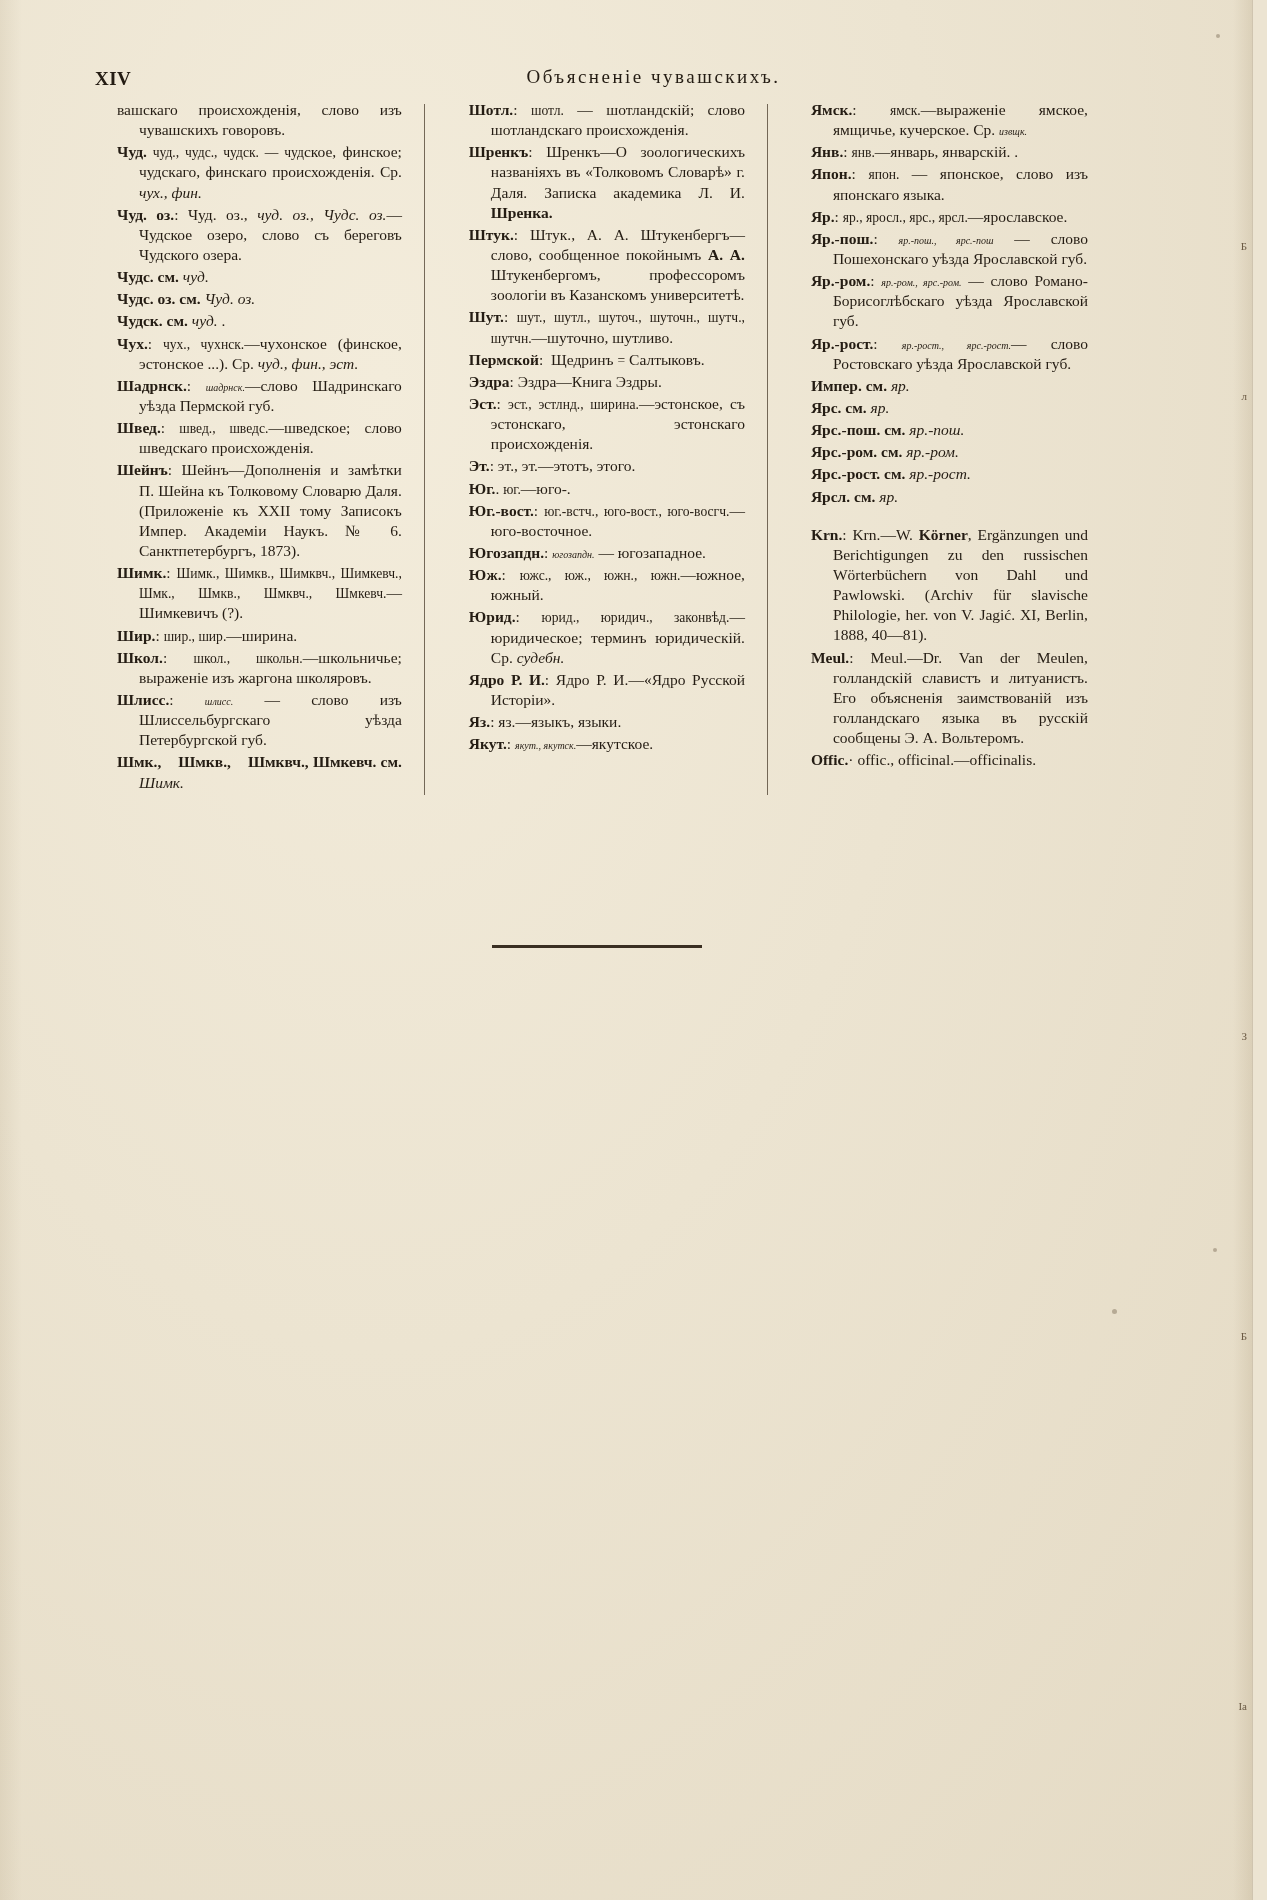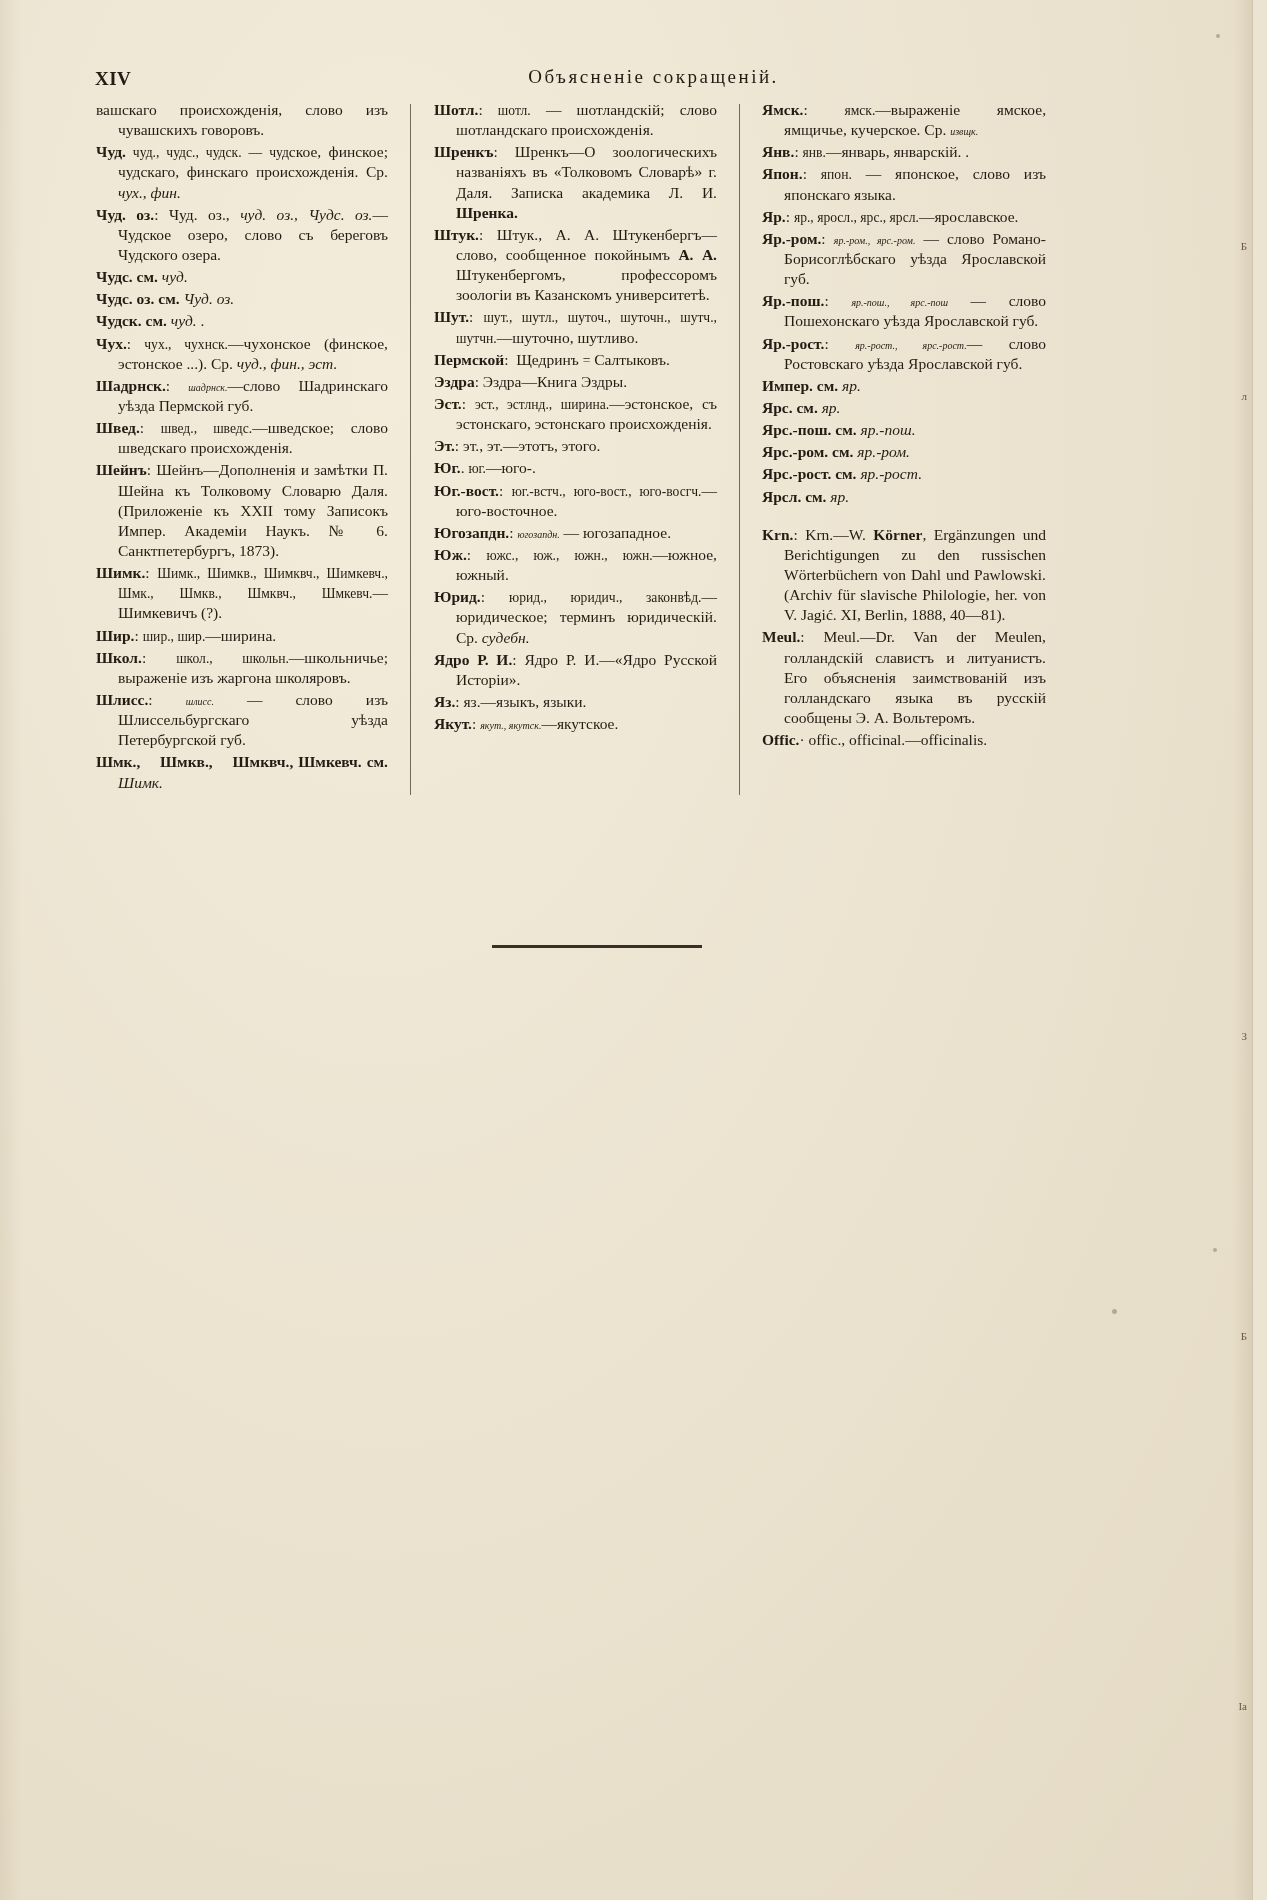--- a/index.html
+++ b/index.html
@@ -47,20 +47,21 @@
   }
   .cols{
     position:absolute;left:96px;top:100px;width:1000px;
     display:flex;
     align-items:flex-start;
   }
   .col{
     width:287px;
     padding:0 8px;
     box-sizing:border-box;
+    margin-left:21px;
   }
   .col.c1{width:300px;padding-left:0;}
   .col.c2{width:300px;border-left:1px solid rgba(80,60,40,.0);}
   .col.c3{width:300px;}
   .rule{
     width:1px;background:#4a3c2c;
     margin:4px 14px 0 14px;
     align-self:stretch;
     opacity:.75;
   }
@@ -94,21 +95,21 @@
 <body>
 
 <div class="paper"></div>
 <div class="edge-left"></div>
 <div class="edge-right"></div>
 <div class="scan-strip"></div>
 
 <div class="content">
 
   <div class="folio">XIV</div>
-  <div class="running-head">Объясненіе сокращеній.</div>
+  <div class="running-head">Объясненіе чувашскихъ.</div>
 
   <div class="cols">
     <div class="col c1" id="col1">
         <div class="entry">вашскаго происхожденія, слово изъ чувашскихъ говоровъ.</div>
         <div class="entry"><span class="hw">Чуд.</span><span class="smr"> чуд., чудс., чудск. — чуд</span>ское, финское; чудскаго, финскаго происхожденія. Ср. <span class="it">чух., фин.</span></div>
         <div class="entry"><span class="hw">Чуд. оз.</span>: Чуд. оз., <span class="it">чуд. оз., Чудс. оз.</span>—Чудское озеро, слово съ береговъ Чудского озера.</div>
         <div class="entry"><span class="hw">Чудс. см.</span> <span class="it">чуд.</span></div>
         <div class="entry"><span class="hw">Чудс. оз. см.</span> <span class="it">Чуд. оз.</span></div>
         <div class="entry"><span class="hw">Чудск. см.</span> <span class="it">чуд.</span>  .</div>
         <div class="entry"><span class="hw">Чух.</span>: <span class="smr">чух., чухнск.</span>—чухонское (финское, эстонское ...). Ср. <span class="it">чуд., фин., эст.</span></div>
@@ -139,22 +140,22 @@
         <div class="entry"><span class="hw">Ядро Р. И.</span>: Ядро Р. И.—«Ядро Русской Исторіи».</div>
         <div class="entry"><span class="hw">Яз.</span>: яз.—языкъ, языки.</div>
         <div class="entry"><span class="hw">Якут.</span>: <span class="sm">якут., якутск.</span>—якутское.</div>
       </div>
     <div class="rule"></div>
     <div class="col c3" id="col3">
         <div class="entry"><span class="hw">Ямск.</span>: <span class="smr">ямск.</span>—выраженіе ямское, ямщичье, кучерское. Ср. <span class="sm">извщк.</span></div>
         <div class="entry"><span class="hw">Янв.</span>: <span class="smr">янв.</span>—январь, январскій. .</div>
         <div class="entry"><span class="hw">Япон.</span>: <span class="smr">япон.</span> — японское, слово изъ японскаго языка.</div>
         <div class="entry"><span class="hw">Яр.</span>: <span class="smr">яр., яросл., ярс., ярсл.</span>—ярославское.</div>
+        <div class="entry"><span class="hw">Яр.-пош.</span>: <span class="sm">яр.-пош., ярс.-пош</span> — слово Пошехонскаго уѣзда Ярославской губ.</div>
         <div class="entry"><span class="hw">Яр.-ром.</span>: <span class="sm">яр.-ром., ярс.-ром.</span> — слово Романо-Борисоглѣбскаго уѣзда Ярославской губ.</div>
-        <div class="entry"><span class="hw">Яр.-пош.</span>: <span class="sm">яр.-пош., ярс.-пош</span> — слово Пошехонскаго уѣзда Ярославской губ.</div>
         <div class="entry"><span class="hw">Яр.-рост.</span>: <span class="sm">яр.-рост., ярс.-рост.</span>— слово Ростовскаго уѣзда Ярославской губ.</div>
         <div class="entry"><span class="hw">Импер. см.</span> <span class="it">яр.</span></div>
         <div class="entry"><span class="hw">Ярс. см.</span> <span class="it">яр.</span></div>
         <div class="entry"><span class="hw">Ярс.-пош. см.</span> <span class="it">яр.-пош.</span></div>
         <div class="entry"><span class="hw">Ярс.-ром. см.</span> <span class="it">яр.-ром.</span></div>
         <div class="entry"><span class="hw">Ярс.-рост. см.</span> <span class="it">яр.-рост.</span></div>
         <div class="entry"><span class="hw">Ярсл. см.</span> <span class="it">яр.</span></div>
         <div class="gap"></div>
         <div>
           <div class="entry lat"><span class="hw">Krn.</span>: Krn.—W. <span class="hw">Körner</span>, Ergänzungen und Berichtigungen zu den russischen Wörterbüchern von Dahl und Pawlowski. (Archiv für slavische Philologie, her. von V. Jagić. XI, Berlin, 1888, 40—81).</div>

